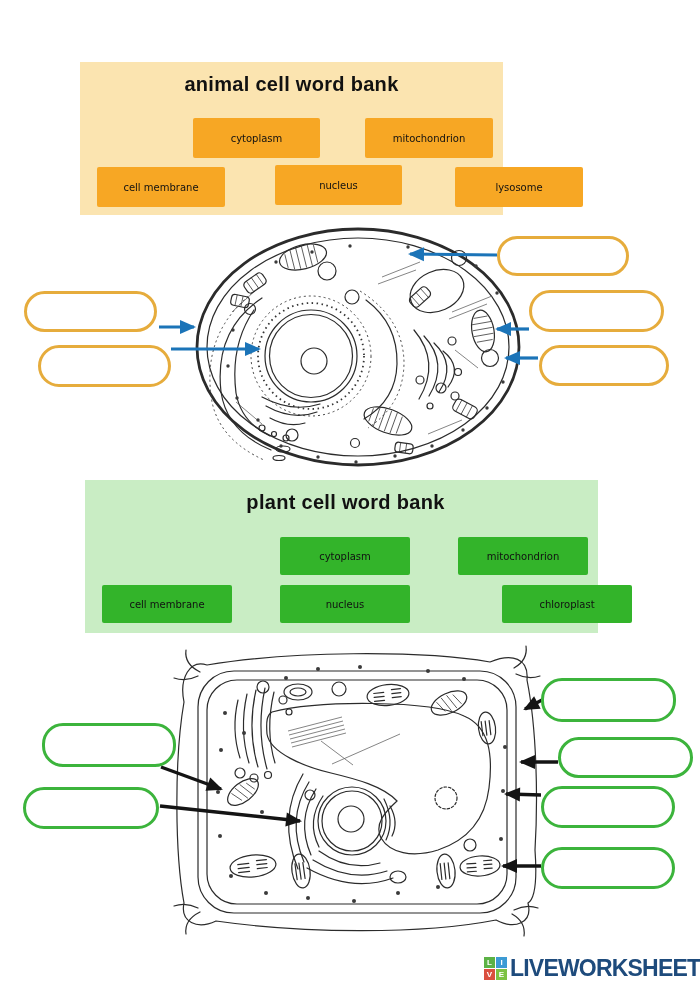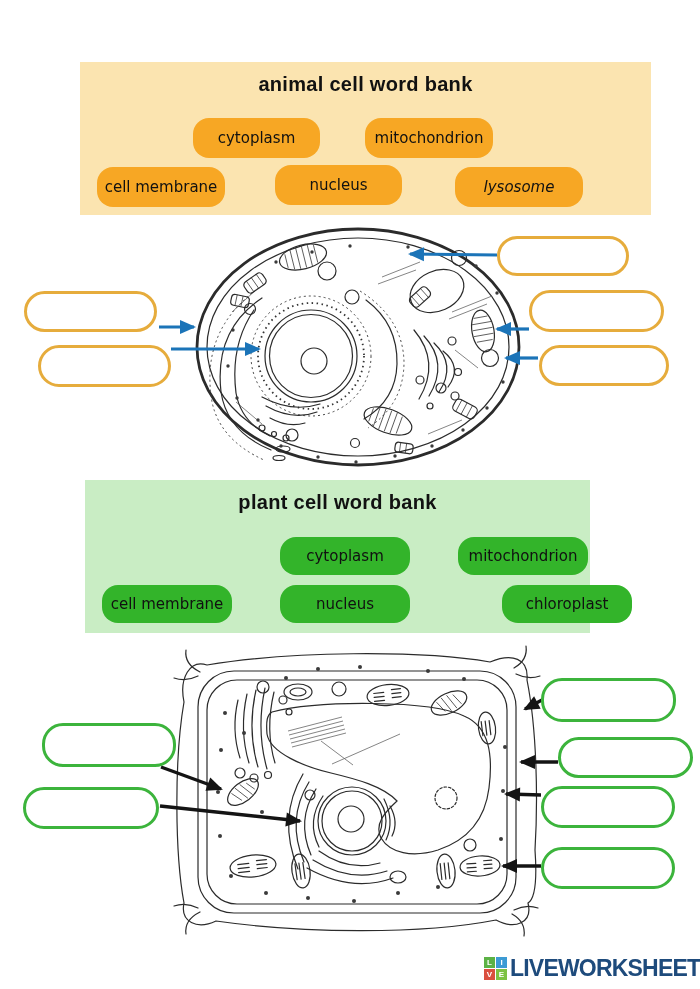--- a/index.html
+++ b/index.html
@@ -1,22 +1,22 @@
 <!DOCTYPE html>
 <html style="--animal-panel-bg: #FBE4B0; --animal-pill: #F7A724; --animal-box-border: #E6AC3C; --animal-arrow: #1B74B8; --plant-panel-bg: #C9EDC4; --plant-pill: #33B42A; --plant-box-border: #3CB43C; --plant-arrow: #141414; --logo-text-color: #1E4B7C;"><head>
 <meta charset="utf-8">
 <style>
   html,body{margin:0;padding:0;background:#fff;}
   #page{position:relative;width:700px;height:989px;background:#fff;overflow:hidden;
         font-family:"DejaVu Sans","Liberation Sans",sans-serif;}
   .panel{position:absolute;}
   .panel-title{padding-top:11px;text-align:center;font-weight:800;font-size:20px;color:#111;
                font-family:"Liberation Sans",sans-serif;letter-spacing:.3px;}
-  .pill{position:absolute;height:40px;border-radius:16px;display:flex;align-items:center;justify-content:center;
-        font-size:15px;color:#111;cursor:pointer;}
+  .pill{position:absolute;height:40px;border-radius:2px;display:flex;align-items:center;justify-content:center;
+        font-size:10px;color:#111;cursor:pointer;}
   .pill.animal{background:var(--animal-pill);}
   .pill.plant{background:var(--plant-pill);height:38px;}
   .abox{position:absolute;background:#fff;border:3.5px solid var(--animal-box-border);border-radius:21px;z-index:5;}
   .pbox{position:absolute;background:#fff;border:3.5px solid var(--plant-box-border);border-radius:21px;z-index:5;}
   svg.diagram{position:absolute;left:0;z-index:1;}
   .ln{fill:none;stroke:#2b2b2b;stroke-width:1.2;stroke-linecap:round;}
   .thick{stroke-width:2.8;}
   .thin{fill:none;stroke:#666;stroke-width:.8;}
   .dotted{fill:none;stroke:#333;stroke-width:1.8;stroke-dasharray:1.5 3.5;}
   .dotted2{fill:none;stroke:#444;stroke-width:1;stroke-dasharray:2 3;}
@@ -31,27 +31,27 @@
   .logo-sq{width:11px;height:11px;color:#fff;font-size:8px;font-weight:700;line-height:11px;text-align:center;
            font-family:"Liberation Sans",sans-serif;}
   #logo-text{font-family:"Liberation Sans",sans-serif;font-weight:800;font-size:23px;
              color:var(--logo-text-color);letter-spacing:-.8px;}
 </style>
 </head>
 <body>
 
 <div id="page">
 
-  <div class="panel" style="left:80px;top:62px;width:571px;height:153px;background:var(--animal-panel-bg);">
+  <div class="panel" style="left:80px;top:62px;width:423px;height:153px;background:var(--animal-panel-bg);">
     <div class="panel-title">animal cell word bank</div>
     <div class="pill animal" style="left:113px;top:56px;width:127px;">cytoplasm</div>
     <div class="pill animal" style="left:285px;top:56px;width:128px;">mitochondrion</div>
     <div class="pill animal" style="left:17px;top:105px;width:128px;">cell membrane</div>
     <div class="pill animal" style="left:195px;top:103px;width:127px;">nucleus</div>
-    <div class="pill animal" style="left:375px;top:105px;width:128px;font-style:italic;">lysosome</div>
+    <div class="pill animal" style="left:375px;top:105px;width:128px;">lysosome</div>
   </div>
 
   <svg class="diagram" style="top:225px;" width="700" height="245" viewBox="0 225 700 245">
     <defs>
       <marker id="ab" markerUnits="userSpaceOnUse" markerWidth="18" markerHeight="16" refX="15" refY="8" orient="auto">
         <path class="blue-head" d="M1,1 L17,8 L1,15 Z"></path>
       </marker>
       <marker id="kb" markerUnits="userSpaceOnUse" markerWidth="18" markerHeight="16" refX="15" refY="8" orient="auto">
         <path class="black-head" d="M1,1 L17,8 L1,15 Z"></path>
       </marker>
@@ -174,21 +174,21 @@
       <line class="barrow" x1="538" y1="358" x2="506" y2="358" marker-end="url(#ab)"></line>
     </g>
   </svg>
 
   <div class="abox" style="left:497px;top:236px;width:126px;height:34px;"></div>
   <div class="abox" style="left:24px;top:291px;width:127px;height:35px;"></div>
   <div class="abox" style="left:38px;top:345px;width:127px;height:36px;"></div>
   <div class="abox" style="left:529px;top:290px;width:129px;height:36px;"></div>
   <div class="abox" style="left:539px;top:345px;width:124px;height:35px;"></div>
 
-  <div class="panel" style="left:85px;top:480px;width:505px;height:153px;background:var(--plant-panel-bg);">
+  <div class="panel" style="left:85px;top:480px;width:505px;height:153px;background:var(--plant-panel-bg);padding-left:8px;">
     <div class="panel-title">plant cell word bank</div>
     <div class="pill plant" style="left:195px;top:57px;width:130px;">cytoplasm</div>
     <div class="pill plant" style="left:373px;top:57px;width:130px;">mitochondrion</div>
     <div class="pill plant" style="left:17px;top:105px;width:130px;">cell membrane</div>
     <div class="pill plant" style="left:195px;top:105px;width:130px;">nucleus</div>
     <div class="pill plant" style="left:373px;top:105px;width:130px;margin-left:44px;">chloroplast</div>
   </div>
 
   <svg class="diagram" style="top:645px;" width="700" height="300" viewBox="0 645 700 300">
     <g>

